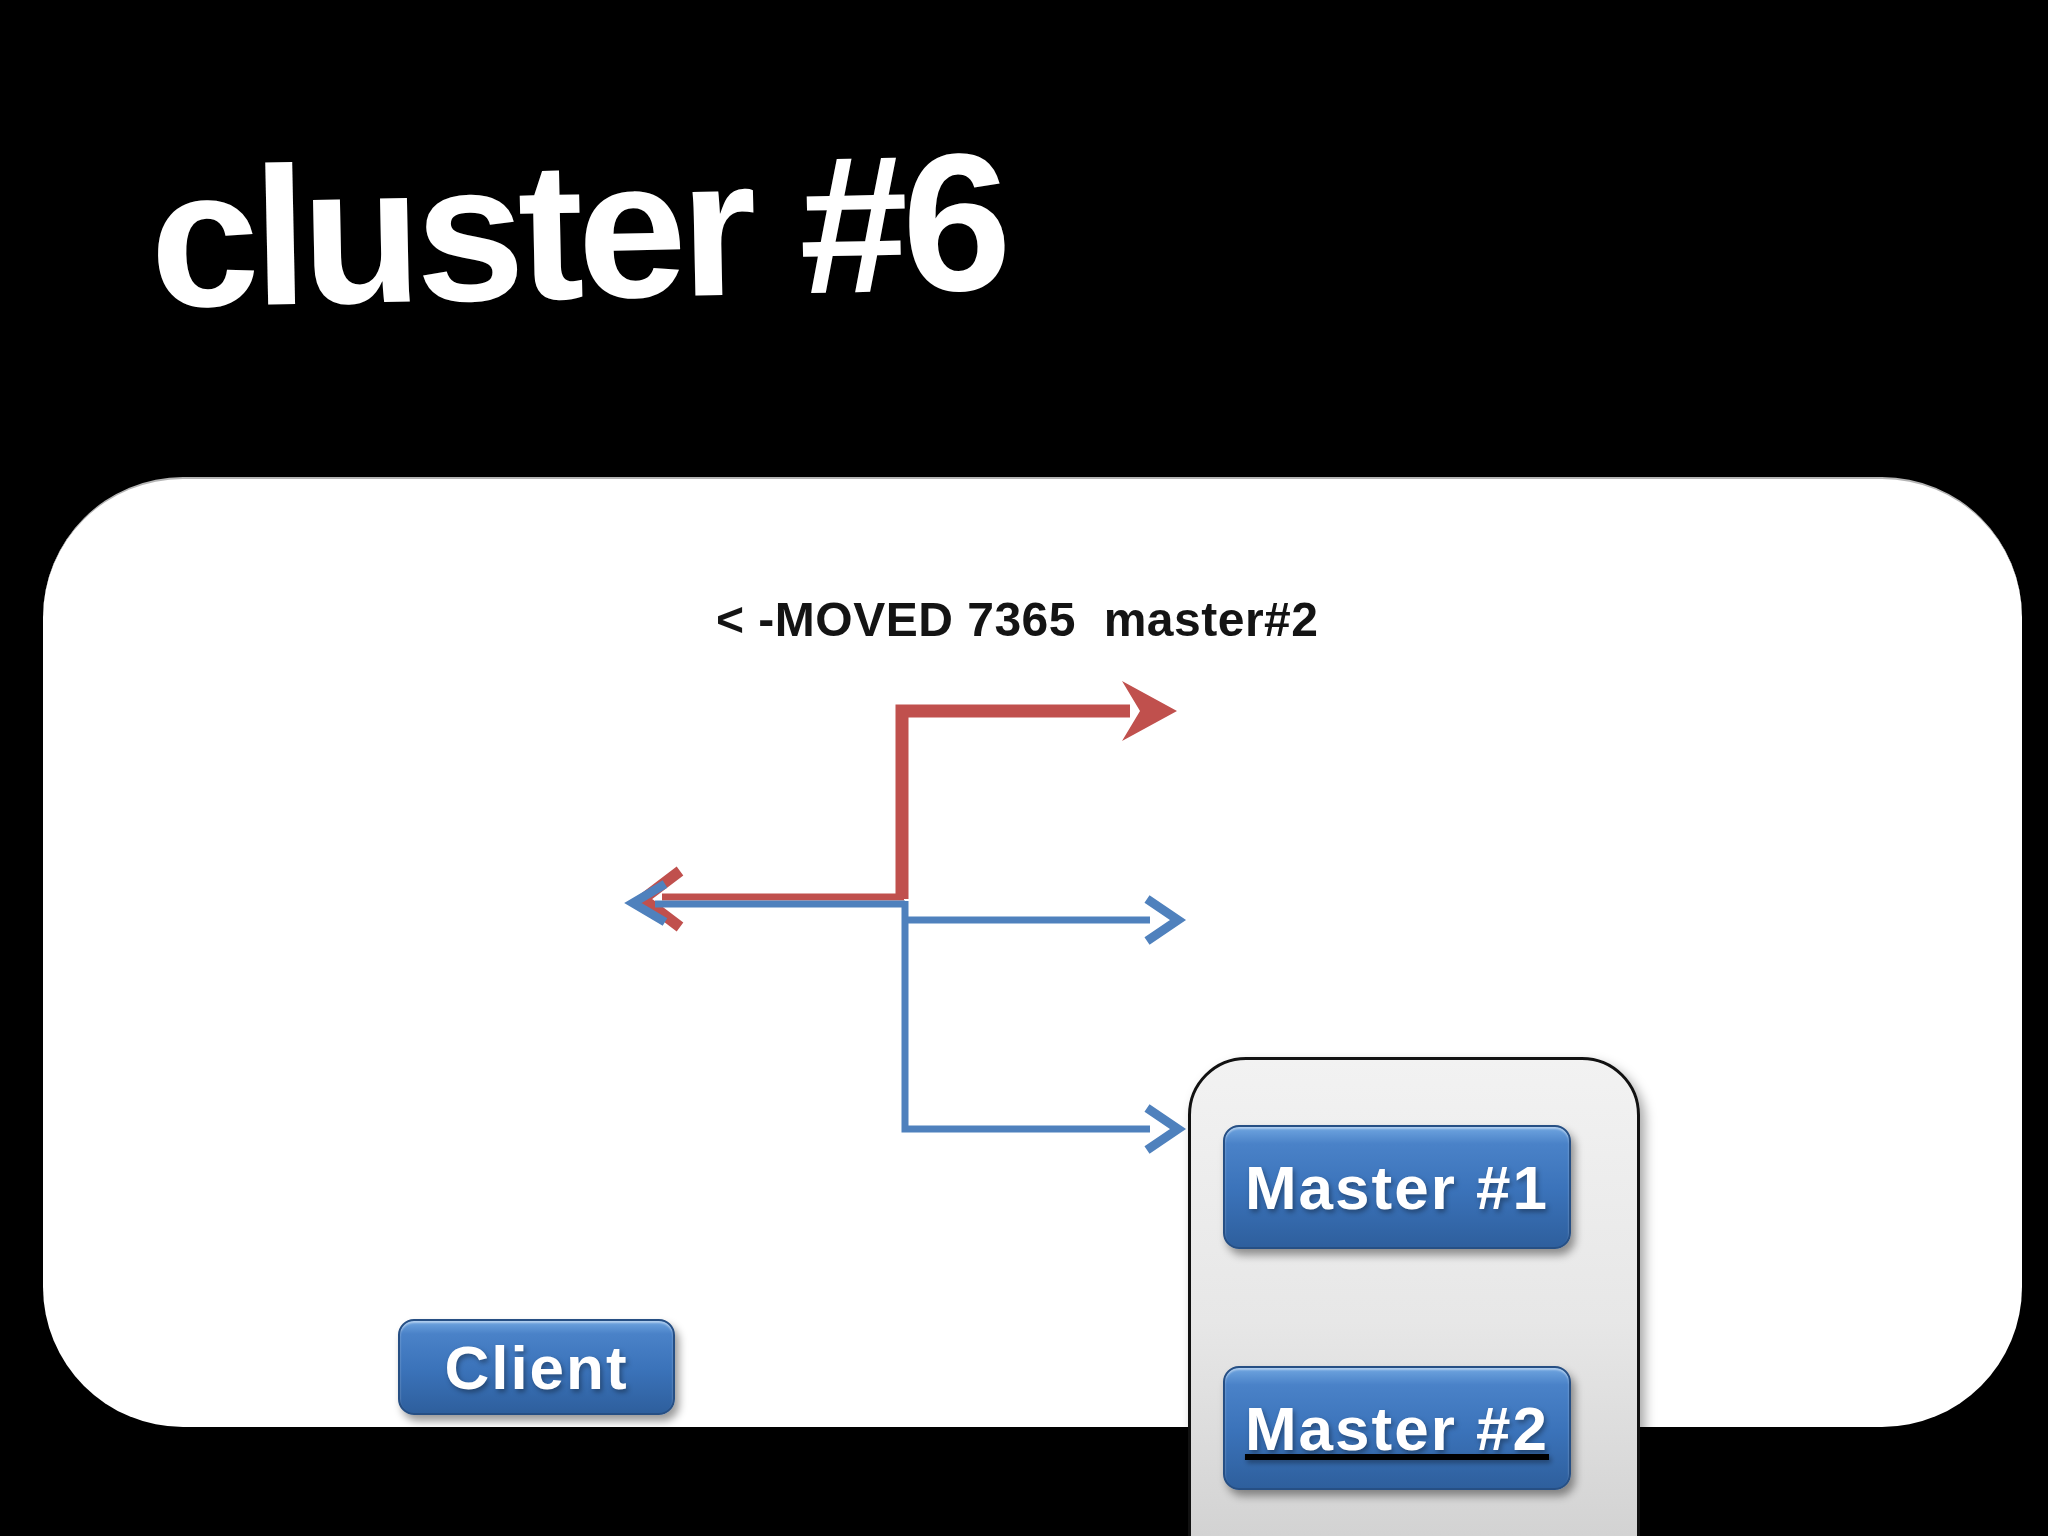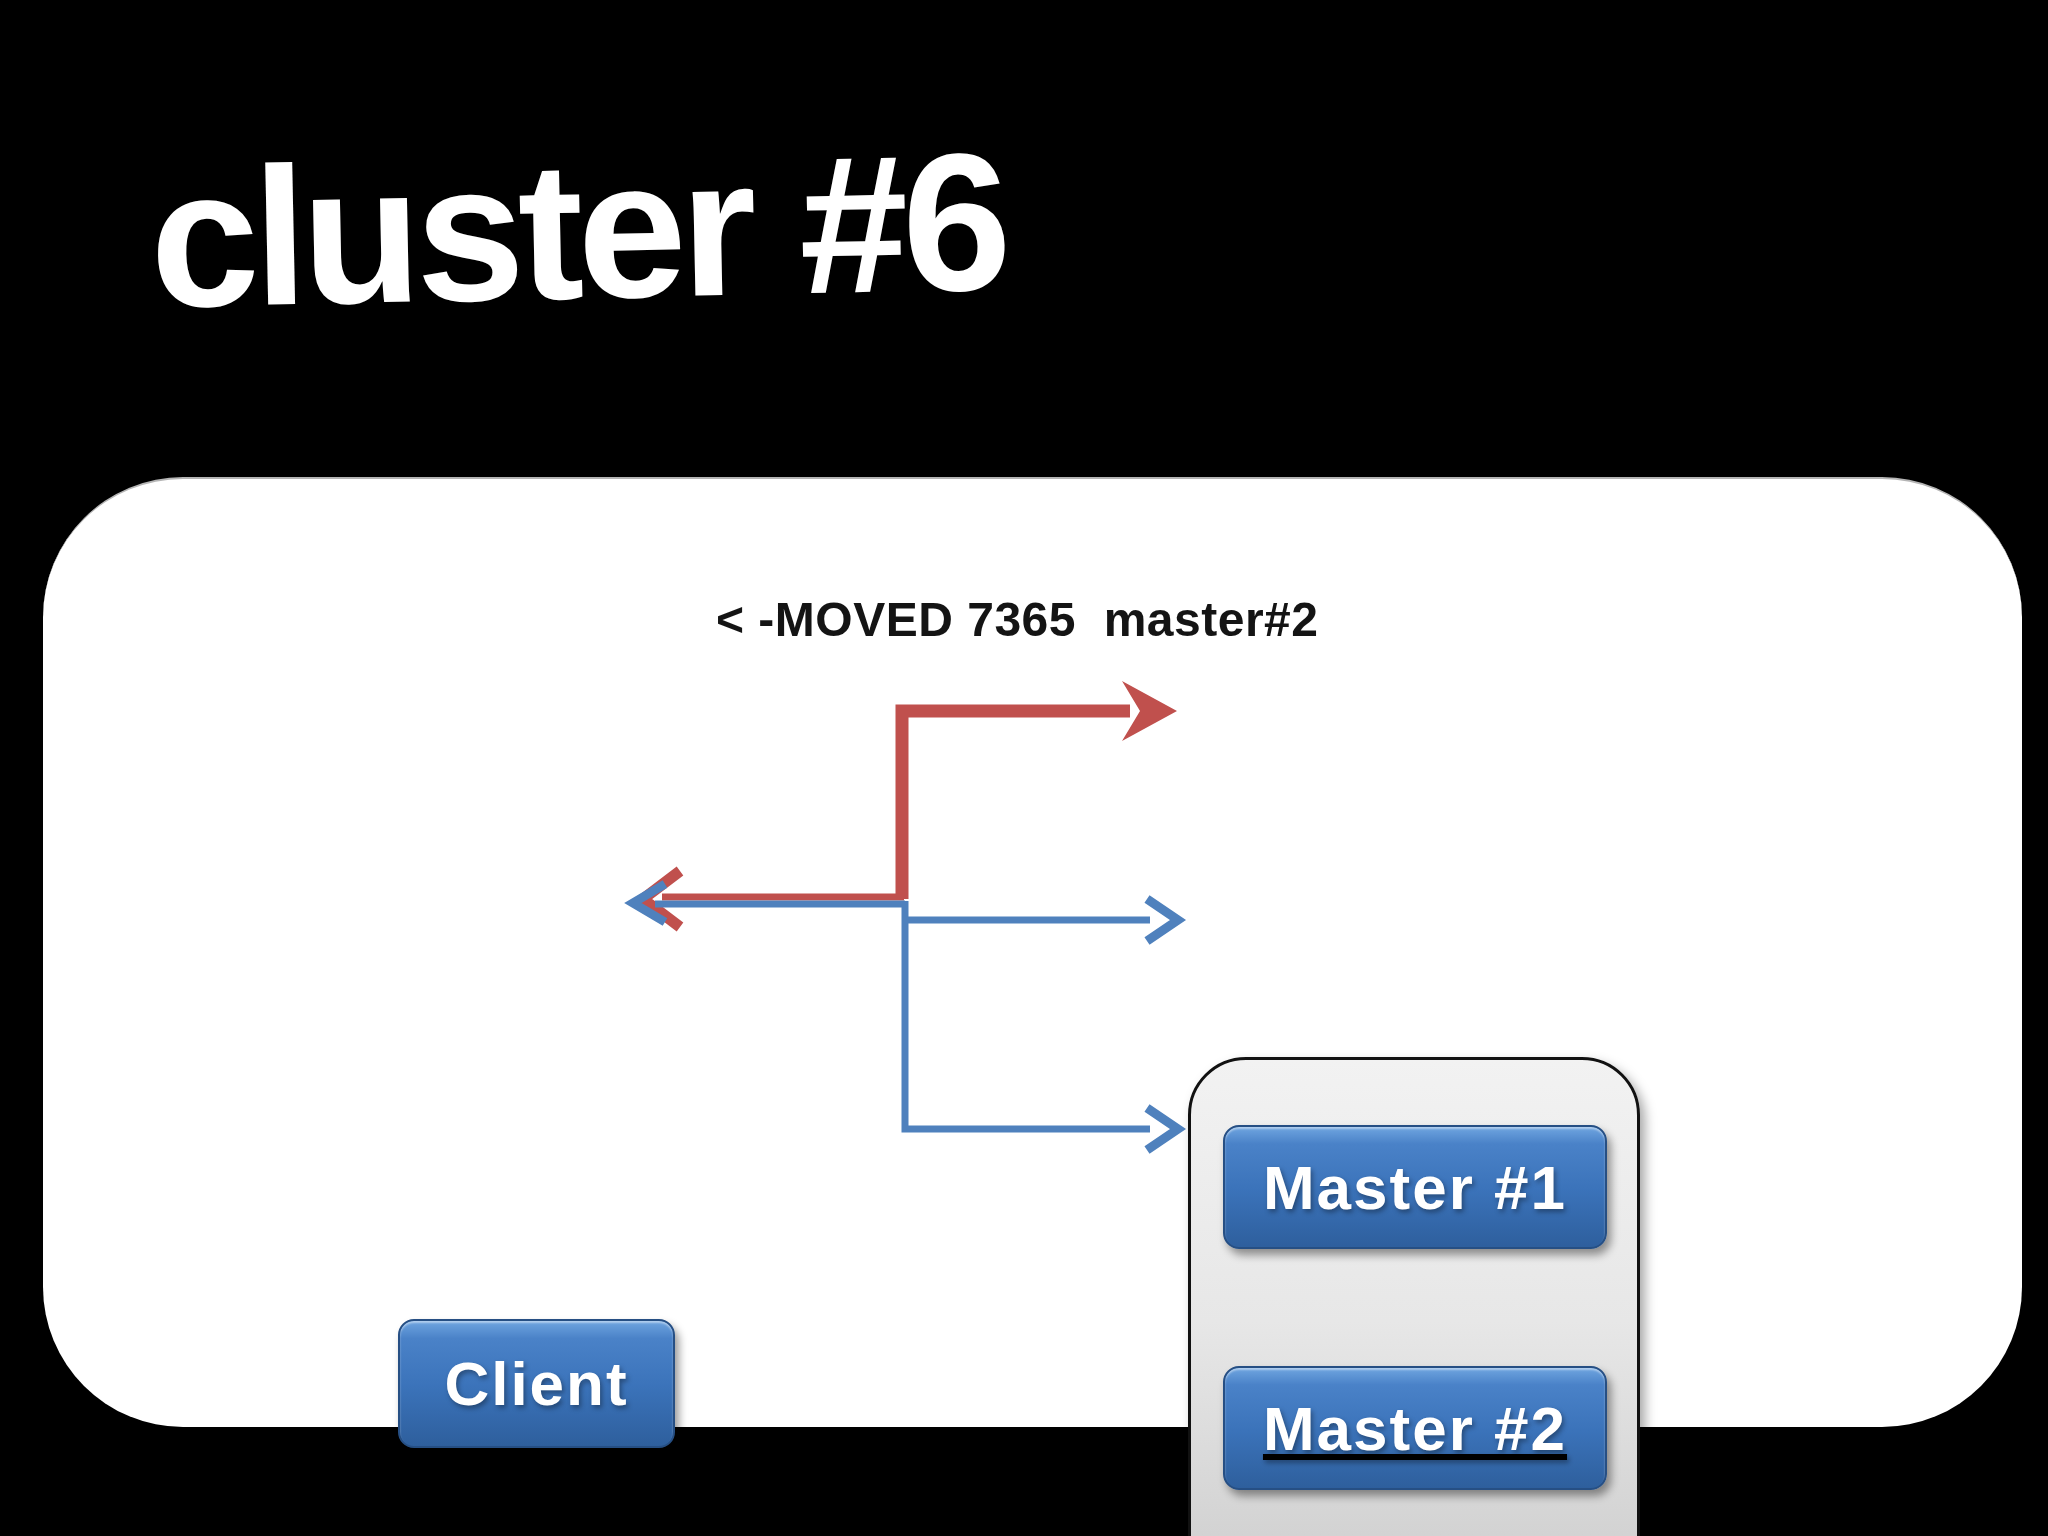--- a/index.html
+++ b/index.html
@@ -46,22 +46,22 @@
     box-shadow:4px 6px 9px rgba(0,0,0,0.4), inset 0 2px 2px rgba(255,255,255,0.45);
     box-sizing:border-box;
     z-index:2;
   }
   .node-label{
     color:var(--node-text,#fff);
     font-size:62px;font-weight:700;letter-spacing:2px;
     text-shadow:2px 3px 5px rgba(0,0,0,0.35);
     white-space:nowrap;
   }
-  .client-node{left:355px;top:840px;width:277px;height:129px;}
-  .master-node{left:1180px;width:384px;height:124px;}
+  .client-node{left:355px;top:840px;width:277px;height:96px;}
+  .master-node{left:1180px;width:348px;height:124px;}
   .master-node.m1{top:646px;}
   .master-node.m2{top:887px;text-decoration:underline;}
   .arrows-layer{position:absolute;left:0;top:0;width:2048px;height:1536px;z-index:2;pointer-events:none;}
   .stroke-red{stroke:var(--arrow-red,#c0504d);fill:none;}
   .stroke-blue{stroke:var(--arrow-blue,#4f81bd);fill:none;}
   .fill-red{fill:var(--arrow-red,#c0504d);stroke:none;}
 </style>
 </head>
 <body>
 

